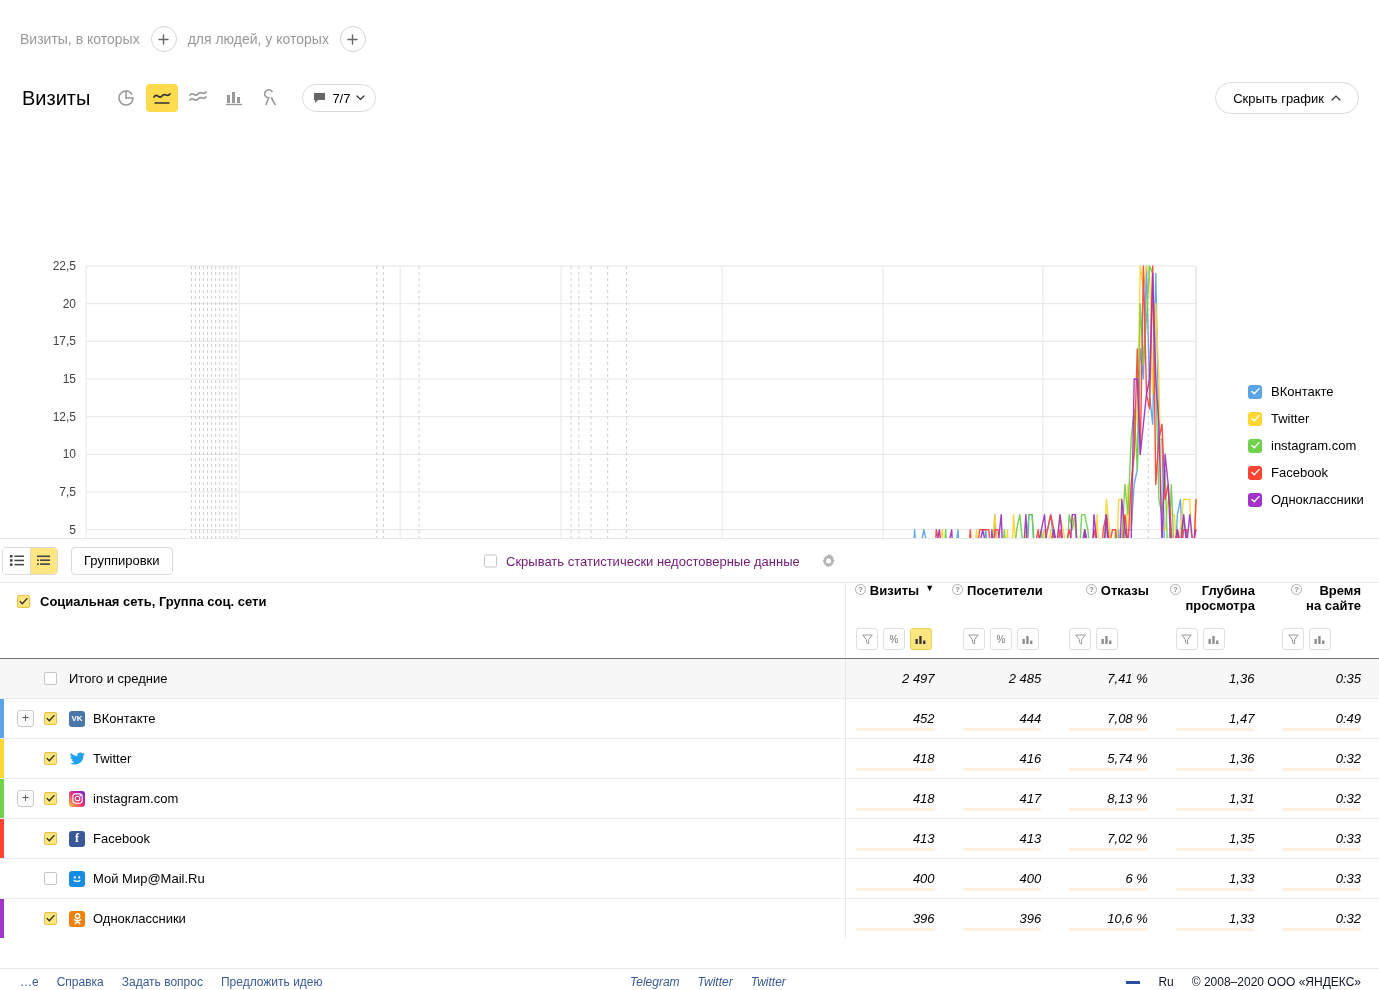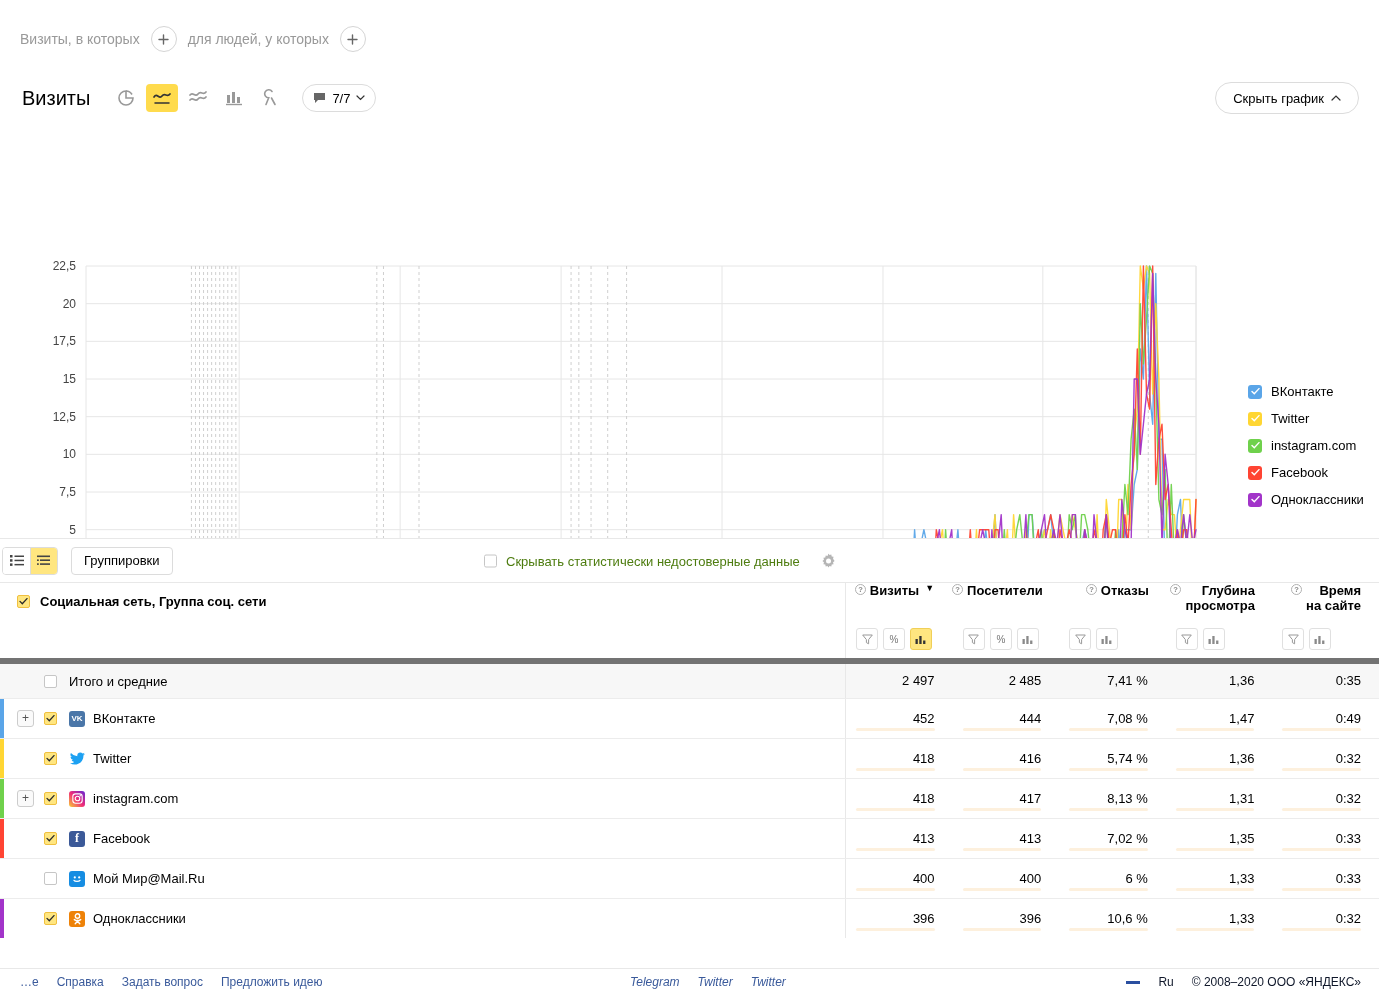--- a/index.html
+++ b/index.html
@@ -110,21 +110,21 @@
     position:absolute; left:484px; top:50%; transform:translateY(-50%);
     display:flex; align-items:center; gap:9px;
   }
   .cb {
     width:13px; height:13px; border:1px solid #c6c6c6; border-radius:2px;
     background:#fff; flex:none; cursor:pointer;
     display:flex; align-items:center; justify-content:center;
   }
   .cb.checked { background:#ffe680; border-color:#f0c040; }
   .cb svg { display:block; }
-  #hide-unreliable-label { font-size:13px; color:#4d7c0f; }
+  #hide-unreliable-label { font-size:13px; color:#701a75; }
   #gear-btn { margin-left:12px; cursor:pointer; display:flex; }
 
   #toolbar-right {
     position:absolute; left:845px; top:0; right:0; height:100%;
     border-left:1px solid #e8e8e8;
     display:flex; align-items:center; gap:11px;
     padding-left:22px;
   }
 
   
@@ -180,21 +180,21 @@
   #col-tools-row { height:38px; position:relative; }
 
   
   #table-rows { position:relative; }
   .trow {
     height:40px;
     border-top:1px solid #ececec;
     display:flex; align-items:center;
     position:relative;
   }
-  .trow.total { background:#f7f7f7; border-top:6px solid #737373; }
+  .trow.total { background:#f7f7f7; border-top:1px solid #737373; }
   .stripe {
     position:absolute; left:0; top:0; bottom:0; width:4px;
   }
   .row-left {
     display:flex; align-items:center;
     width:845px; padding-left:17px; gap:0;
     height:100%;
   }
   .expand-btn {
     width:17px; height:17px; border:1px solid #ccc; border-radius:3px;
@@ -216,20 +216,21 @@
     position:absolute; left:845px; top:0; right:0; height:100%;
     border-left:1px solid #e8e8e8;
     display:flex;
   }
   .cell {
     flex:1 1 0;
     position:relative;
     padding-right:18px;
     display:flex; flex-direction:column; justify-content:center;
     align-items:flex-end;
+    font-style:italic;
   }
   .cell-val { font-size:13px; color:#000; line-height:18px; }
   .bar-track {
     position:absolute; left:10px; right:18px; bottom:7px;
     height:3px; background:#fdf0dd; border-radius:2px;
     overflow:hidden;
   }
   .bar-fill { height:100%; background:#f5b971; border-radius:2px; }
 
   

